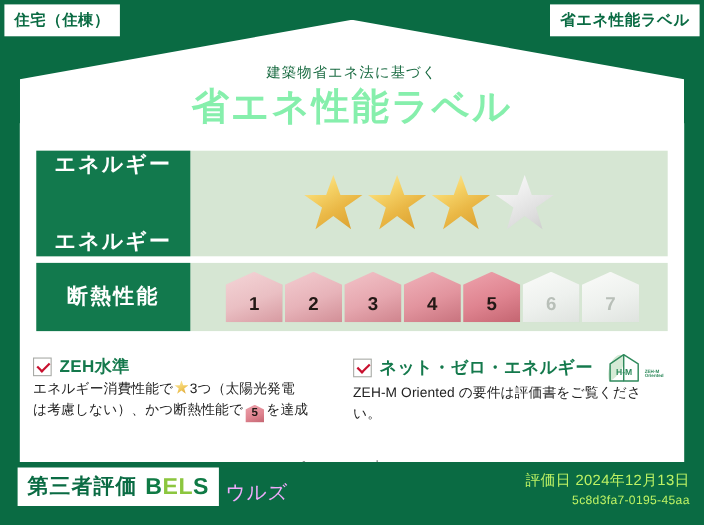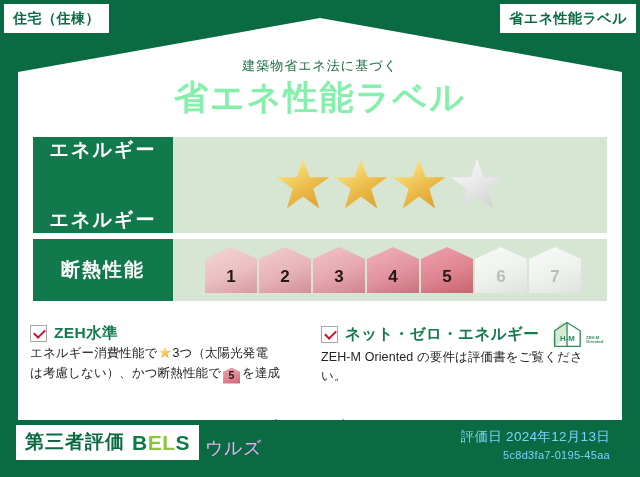--- a/index.html
+++ b/index.html
@@ -280,23 +280,23 @@
   #bels-word .b3 { color: #0f7a45; }
   #company-name {
     position: absolute;
     left: 205px; top: 16px;
     font-size: 18px;
     color: #f0abfc;
     letter-spacing: 0.6px;
   }
   #eval-block {
     position: absolute;
-    right: 30px; top: 8px;
+    right: 13px; top: 8px;
     text-align: right;
-    color: #7dd3fc;
+    color: #bef264;
   }
   #eval-date { font-size: 13.5px; letter-spacing: 0.3px; }
   #eval-id { font-size: 11px; margin-top: 3px; letter-spacing: 0.3px; }
 </style>
 </head>
 <body>
 
 <div id="label-root">
 
   <div id="house-roof"></div>

